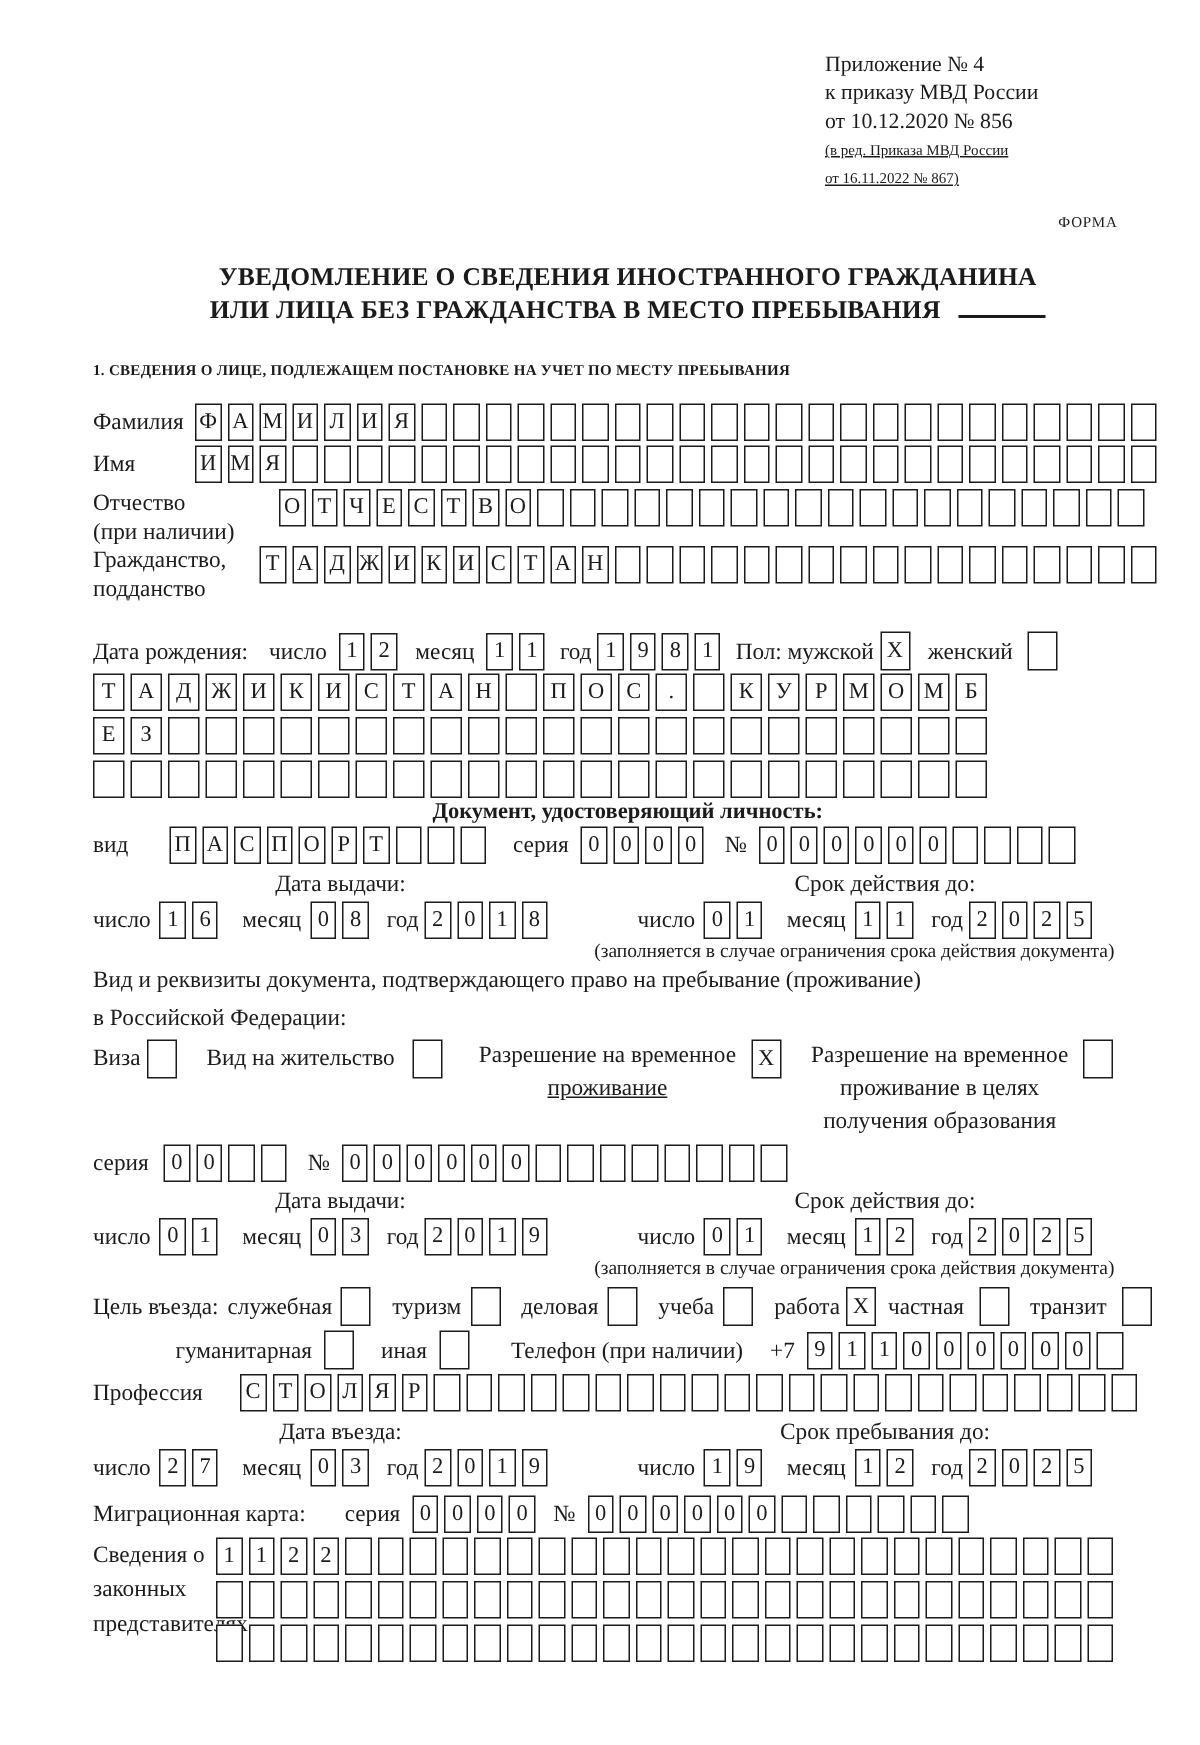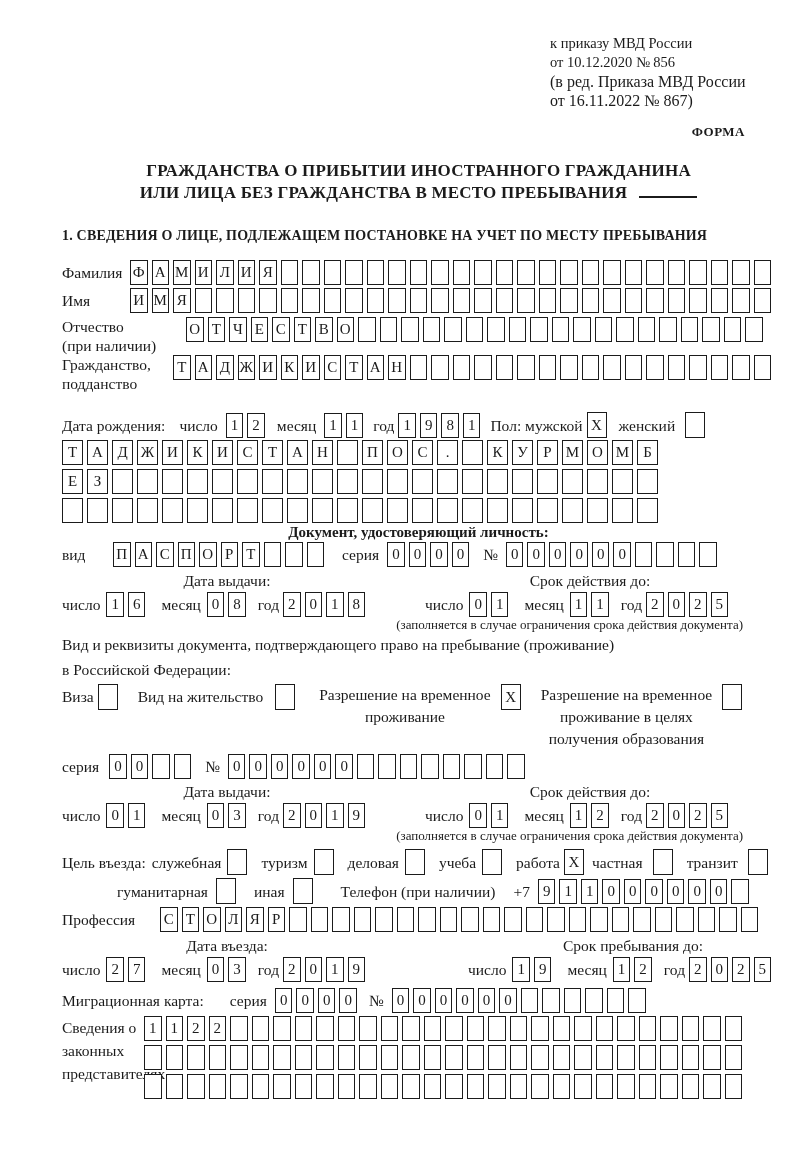--- a/index.html
+++ b/index.html
@@ -4,26 +4,26 @@
 <style>
   * { box-sizing: border-box; }
   html,body { margin:0; padding:0; background:#fff; }
   .page {
     width:800px; height:1163px; background:#ffffff; color:#1b1b1b;
     font-family:"Liberation Serif","DejaVu Serif",serif; font-size:15.5px;
     position:relative; overflow:hidden; padding:34px 25px 0 62px;
   }
   
   .appendix { margin-left:488px; line-height:19px; font-size:14.5px; }
-  .appendix .ed { font-size:16px; }
-  .forma { text-align:right; padding-right:30px; font-weight:bold; margin-top:14px; font-size:13px; letter-spacing:.5px; }
+  .appendix .ed { font-size:10px;text-decoration:underline; }
+  .forma { text-align:right; padding-right:30px; font-weight:normal; margin-top:14px; font-size:10px; letter-spacing:.5px; }
   
   .title { text-align:center; font-weight:bold; font-size:17px; margin-top:20px; line-height:22px; letter-spacing:.2px; }
   .tunder { display:inline-block; width:58px; border-bottom:2.2px solid #1b1b1b; margin-left:12px; height:14px; }
-  .sect { font-weight:bold; font-size:14px; margin-top:24px; letter-spacing:.2px; }
+  .sect { font-weight:bold; font-size:10px; margin-top:24px; letter-spacing:.2px; }
   
   .frow { display:flex; align-items:flex-start; }
   .flabel { flex:none; line-height:19px; }
   .cells { display:flex; flex:none; }
   .cell {
     flex:none; width:17.5px; height:25px; border:1.8px solid #1b1b1b; margin-right:4px;
     display:flex; align-items:center; justify-content:center;
     font-size:15px; line-height:1; background:#fff;
   }
   .wide .cell { width:21px; }
@@ -38,29 +38,30 @@
   .note-r { text-align:right; padding-right:32px; font-size:13px; line-height:14px; margin-top:1px; }
   .permits { display:flex; align-items:flex-start; line-height:19px; }
   .pcol { text-align:center; line-height:19px; }
 </style>
 </head>
 <body>
 
 <div class="page">
 
   <div class="appendix">
+    <div>Приложение № 4</div>
     <div>к приказу МВД России</div>
     <div>от 10.12.2020 № 856</div>
     <div class="ed">(в ред. Приказа МВД России</div>
     <div class="ed">от 16.11.2022 № 867)</div>
   </div>
   <div class="forma">ФОРМА</div>
 
   <div class="title">
-    <div>ГРАЖДАНСТВА О ПРИБЫТИИ ИНОСТРАННОГО ГРАЖДАНИНА</div>
+    <div>УВЕДОМЛЕНИЕ О СВЕДЕНИЯ ИНОСТРАННОГО ГРАЖДАНИНА</div>
     <div>
       <span>ИЛИ ЛИЦА БЕЗ ГРАЖДАНСТВА В МЕСТО ПРЕБЫВАНИЯ</span><span class="tunder"></span>
     </div>
   </div>
 
   <div class="sect">1. СВЕДЕНИЯ О ЛИЦЕ, ПОДЛЕЖАЩЕМ ПОСТАНОВКЕ НА УЧЕТ ПО МЕСТУ ПРЕБЫВАНИЯ</div>
 
   <div class="frow" style="margin-top:16px;">
     <div class="flabel lbl" style="width:68px;">Фамилия</div>
     <div class="cells">
@@ -413,21 +414,21 @@
     <span style="line-height:26px;">Виза</span>
     <span class="cells check" style="margin-left:4px;">
         <span class="cell"></span>
       </span>
     <span style="margin-left:16px; line-height:26px;">Вид на жительство</span>
     <span class="cells check" style="margin-left:12px;">
         <span class="cell"></span>
       </span>
     <span class="pcol" style="margin-left:20px; line-height:22px;">
       <span style="display:block;">Разрешение на временное</span>
-      <span style="display:block;">проживание</span>
+      <span style="display:block;text-decoration:underline;">проживание</span>
     </span>
     <span class="cells check" style="margin-left:10px;">
         <span class="cell">X</span>
       </span>
     <span class="pcol" style="margin-left:16px; line-height:22px;">
       <span style="display:block;">Разрешение на временное</span>
       <span style="display:block;">проживание в целях</span>
       <span style="display:block;">получения образования</span>
     </span>
     <span class="cells check" style="margin-left:10px;">
@@ -594,21 +595,21 @@
         <span class="cell"></span>
         <span class="cell"></span>
         <span class="cell"></span>
         <span class="cell"></span>
         <span class="cell"></span>
         <span class="cell"></span>
         <span class="cell"></span>
       </div>
   </div>
 
-  <div class="dp" style="margin-top:5px;gap:43px;">
+  <div class="dp" style="margin-top:5px;">
     <div class="dp-l">
       <div class="dp-head">Дата въезда:</div>
       <div class="dp-row">
         <span class="lbl">число</span>
         <span class="cells" style="margin-left:6px;">
             <span class="cell">2</span>
             <span class="cell">7</span>
           </span>
         <span class="lbl" style="margin-left:12px;">месяц</span>
         <span class="cells" style="margin-left:6px;">

